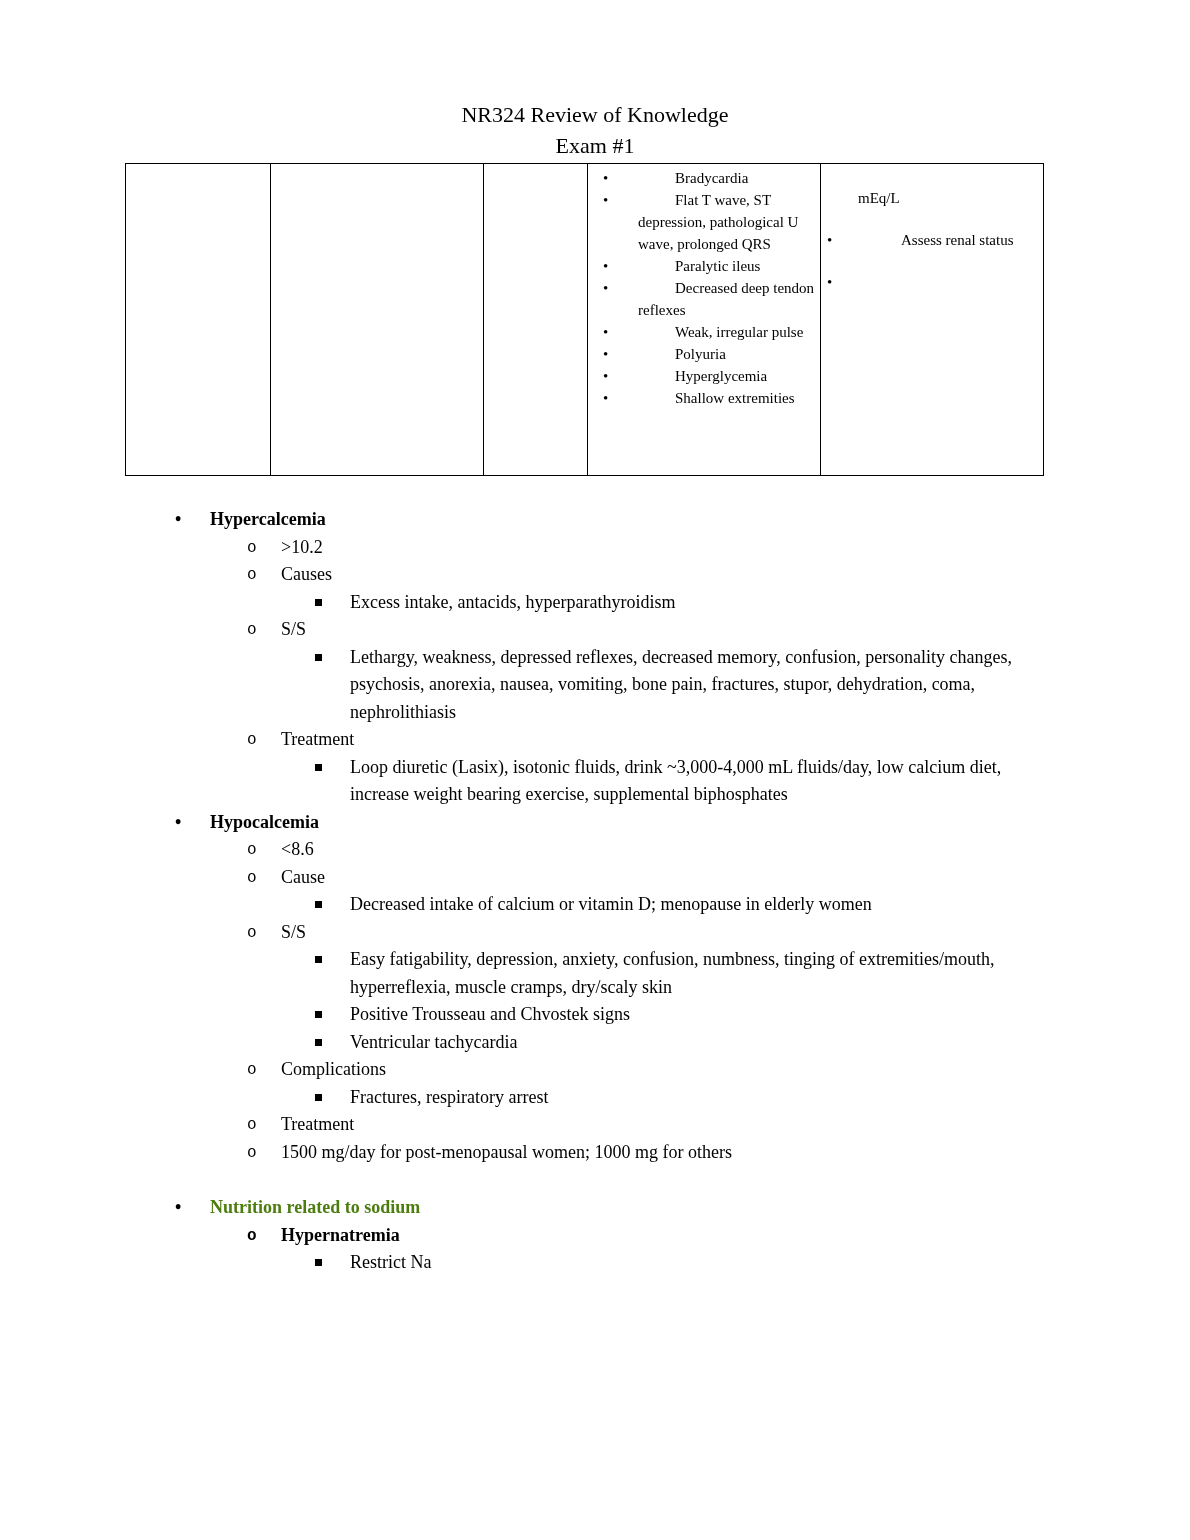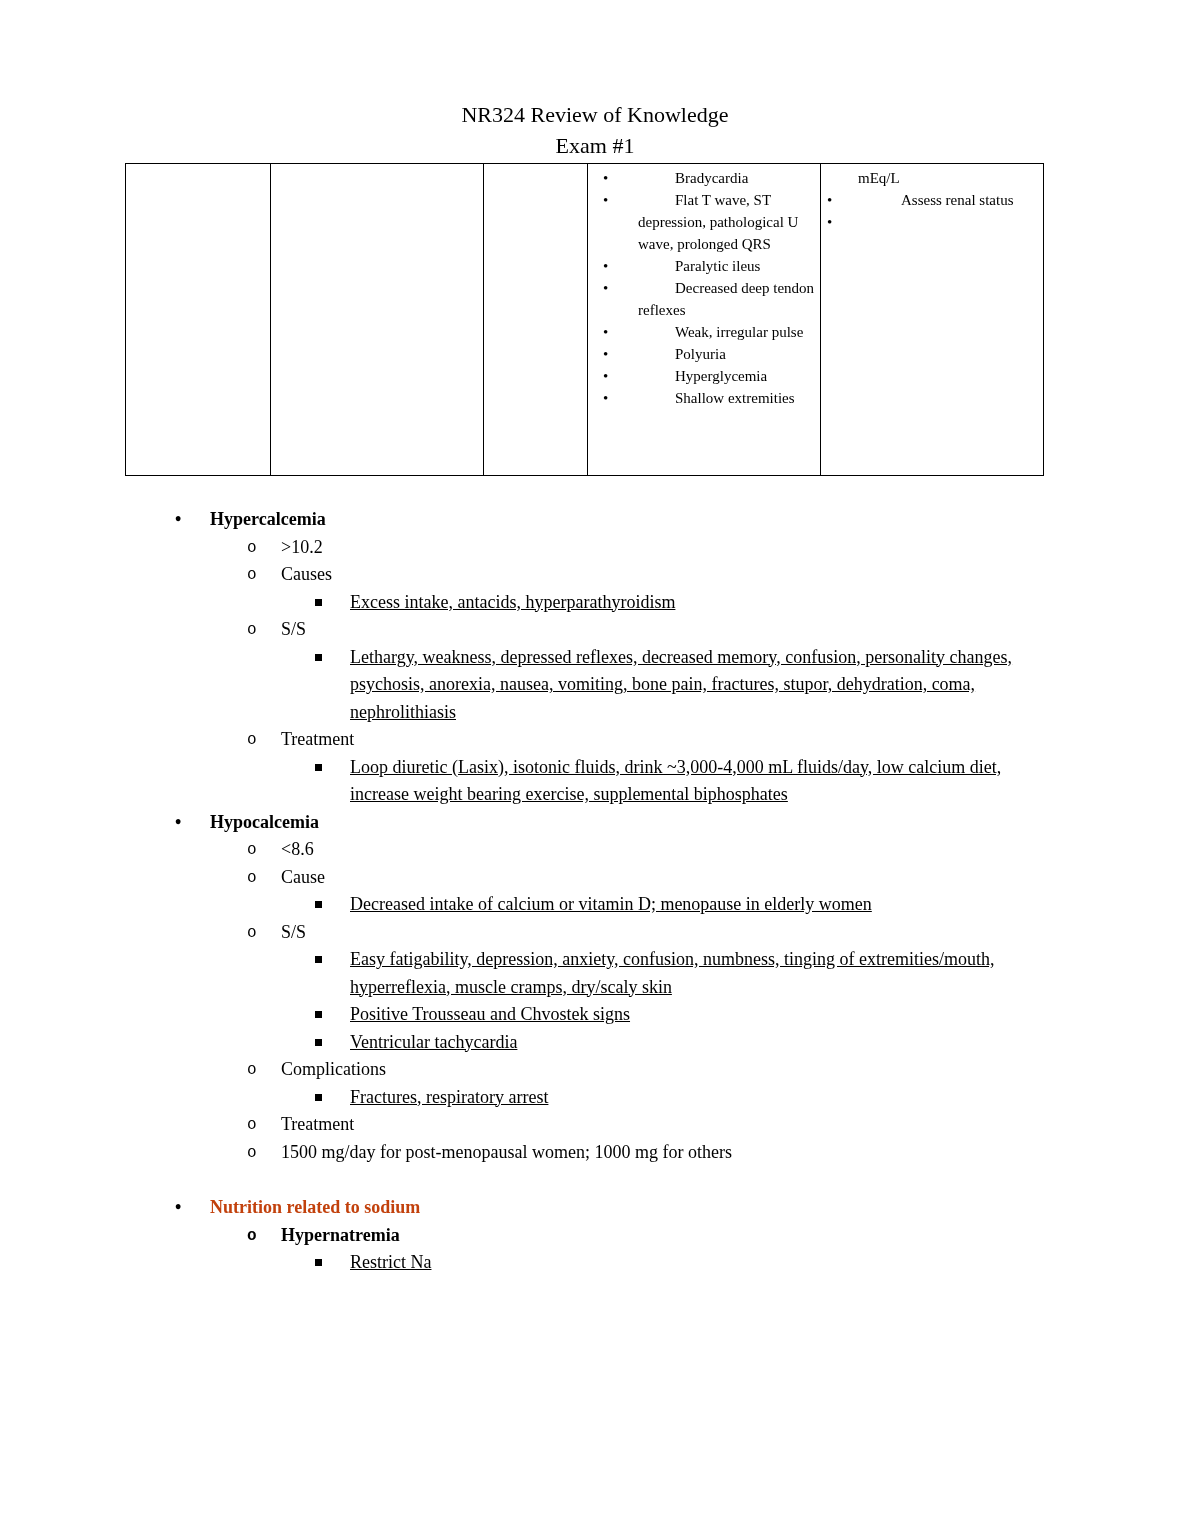--- a/index.html
+++ b/index.html
@@ -26,38 +26,38 @@
     padding: 3px 4px 0 0;
     height: 308px;
     font-size: 15px; line-height: 22px;
     overflow: hidden;
   }
   .tli { position: relative; min-height: 22px; }
   
   td.c4 .tli { padding-left: 50px; text-indent: 37px; }
   td.c4 .tli .marker { position: absolute; left: 15px; top: 0; text-indent: 0; }
   
-  td.c5 .tli { padding-left: 37px; text-indent: 43px; }
+  td.c5 .tli { padding-left: 37px; text-indent: 43px; margin-top: 20px; }
   td.c5 .tli .marker { position: absolute; left: 6px; top: 0; text-indent: 0; }
   td .tli.noind { text-indent: 0; }
   
   #outline {
     position: absolute; left: 125px; top: 506px; width: 910px;
     font-size: 18px; line-height: 27.5px;
   }
   .oli { position: relative; }
   .oli.gap { margin-top: 28px; }
   .oli.lvl1 { padding-left: 85px; }
   .oli.lvl1 > .marker { position: absolute; left: 50px; top: 0; }
   .oli.lvl2 { padding-left: 156px; }
   .oli.lvl2 > .marker {
     position: absolute; left: 122px; top: 1px;
     font-family: "Liberation Mono", monospace; font-size: 16px;
   }
-  .oli.lvl3 { padding-left: 225px; text-decoration: underline; }
+  .oli.lvl3 { padding-left: 225px; }
   .oli.lvl3 > .marker {
     position: absolute; left: 190px; top: 10px;
     width: 7px; height: 7px; background: #000;
   }
   .bold { font-weight: bold; }
   .underline { }
 </style>
 </head>
 <body>
 
@@ -112,16 +112,16 @@
     <div class="oli lvl2"><span class="marker">o</span><span class="">Cause</span></div>
     <div class="oli lvl3"><span class="marker"></span><span class="">Decreased intake of calcium or vitamin D; menopause in elderly women</span></div>
     <div class="oli lvl2"><span class="marker">o</span><span class="">S/S</span></div>
     <div class="oli lvl3"><span class="marker"></span><span class="">Easy fatigability, depression, anxiety, confusion, numbness, tinging of extremities/mouth, hyperreflexia, muscle cramps, dry/scaly skin</span></div>
     <div class="oli lvl3"><span class="marker"></span><span class="">Positive Trousseau and Chvostek signs</span></div>
     <div class="oli lvl3"><span class="marker"></span><span class="">Ventricular tachycardia</span></div>
     <div class="oli lvl2"><span class="marker">o</span><span class="">Complications</span></div>
     <div class="oli lvl3"><span class="marker"></span><span class="">Fractures, respiratory arrest</span></div>
     <div class="oli lvl2"><span class="marker">o</span><span class="">Treatment</span></div>
     <div class="oli lvl2"><span class="marker">o</span><span class="">1500 mg/day for post-menopausal women; 1000 mg for others</span></div>
-    <div class="oli lvl1 gap"><span class="marker bold">•</span><span class="bold " style="color: #c2410c;">Nutrition related to sodium</span></div>
+    <div class="oli lvl1 gap"><span class="marker bold">•</span><span class="bold " style="color: #4d7c0f;">Nutrition related to sodium</span></div>
     <div class="oli lvl2"><span class="marker bold">o</span><span class="bold underline">Hypernatremia</span></div>
     <div class="oli lvl3"><span class="marker"></span><span class="">Restrict Na</span></div>
   </div>
 
 </body></html>

